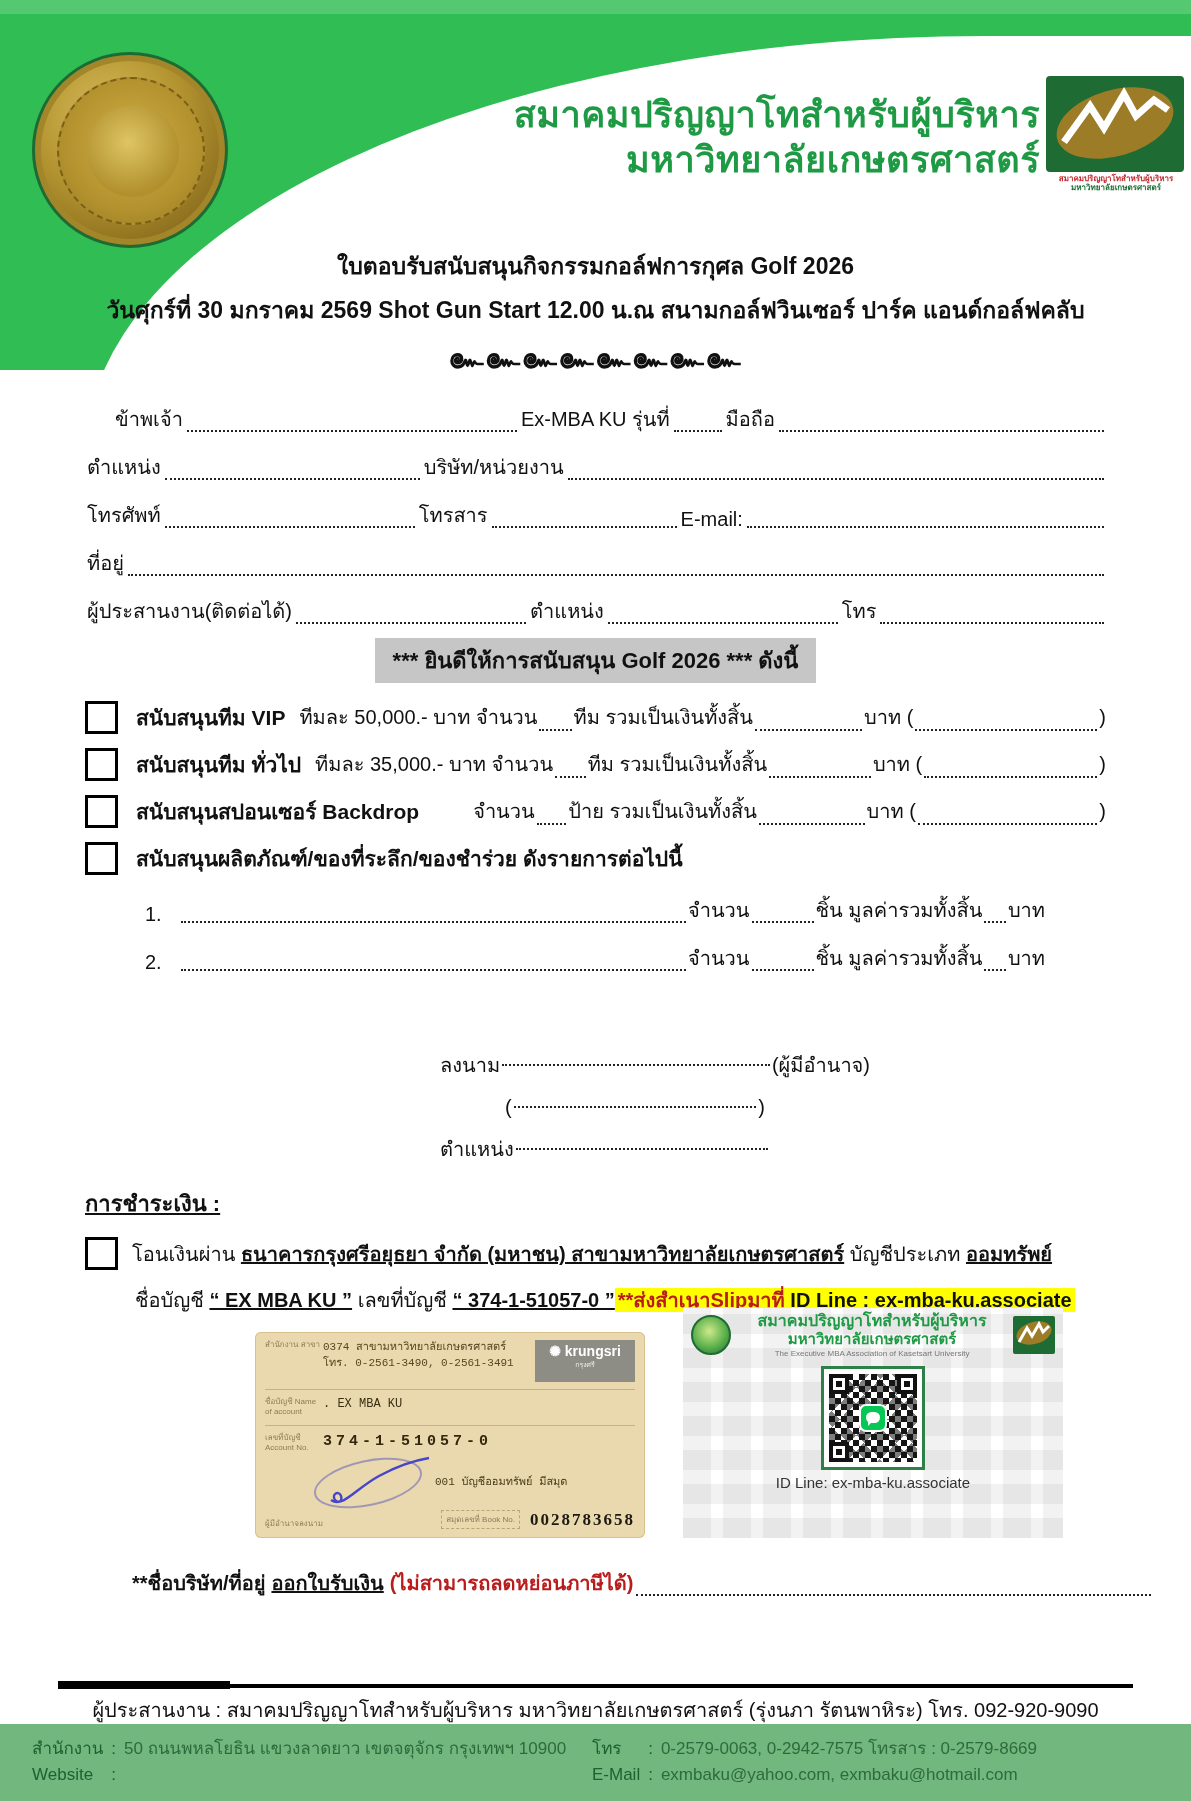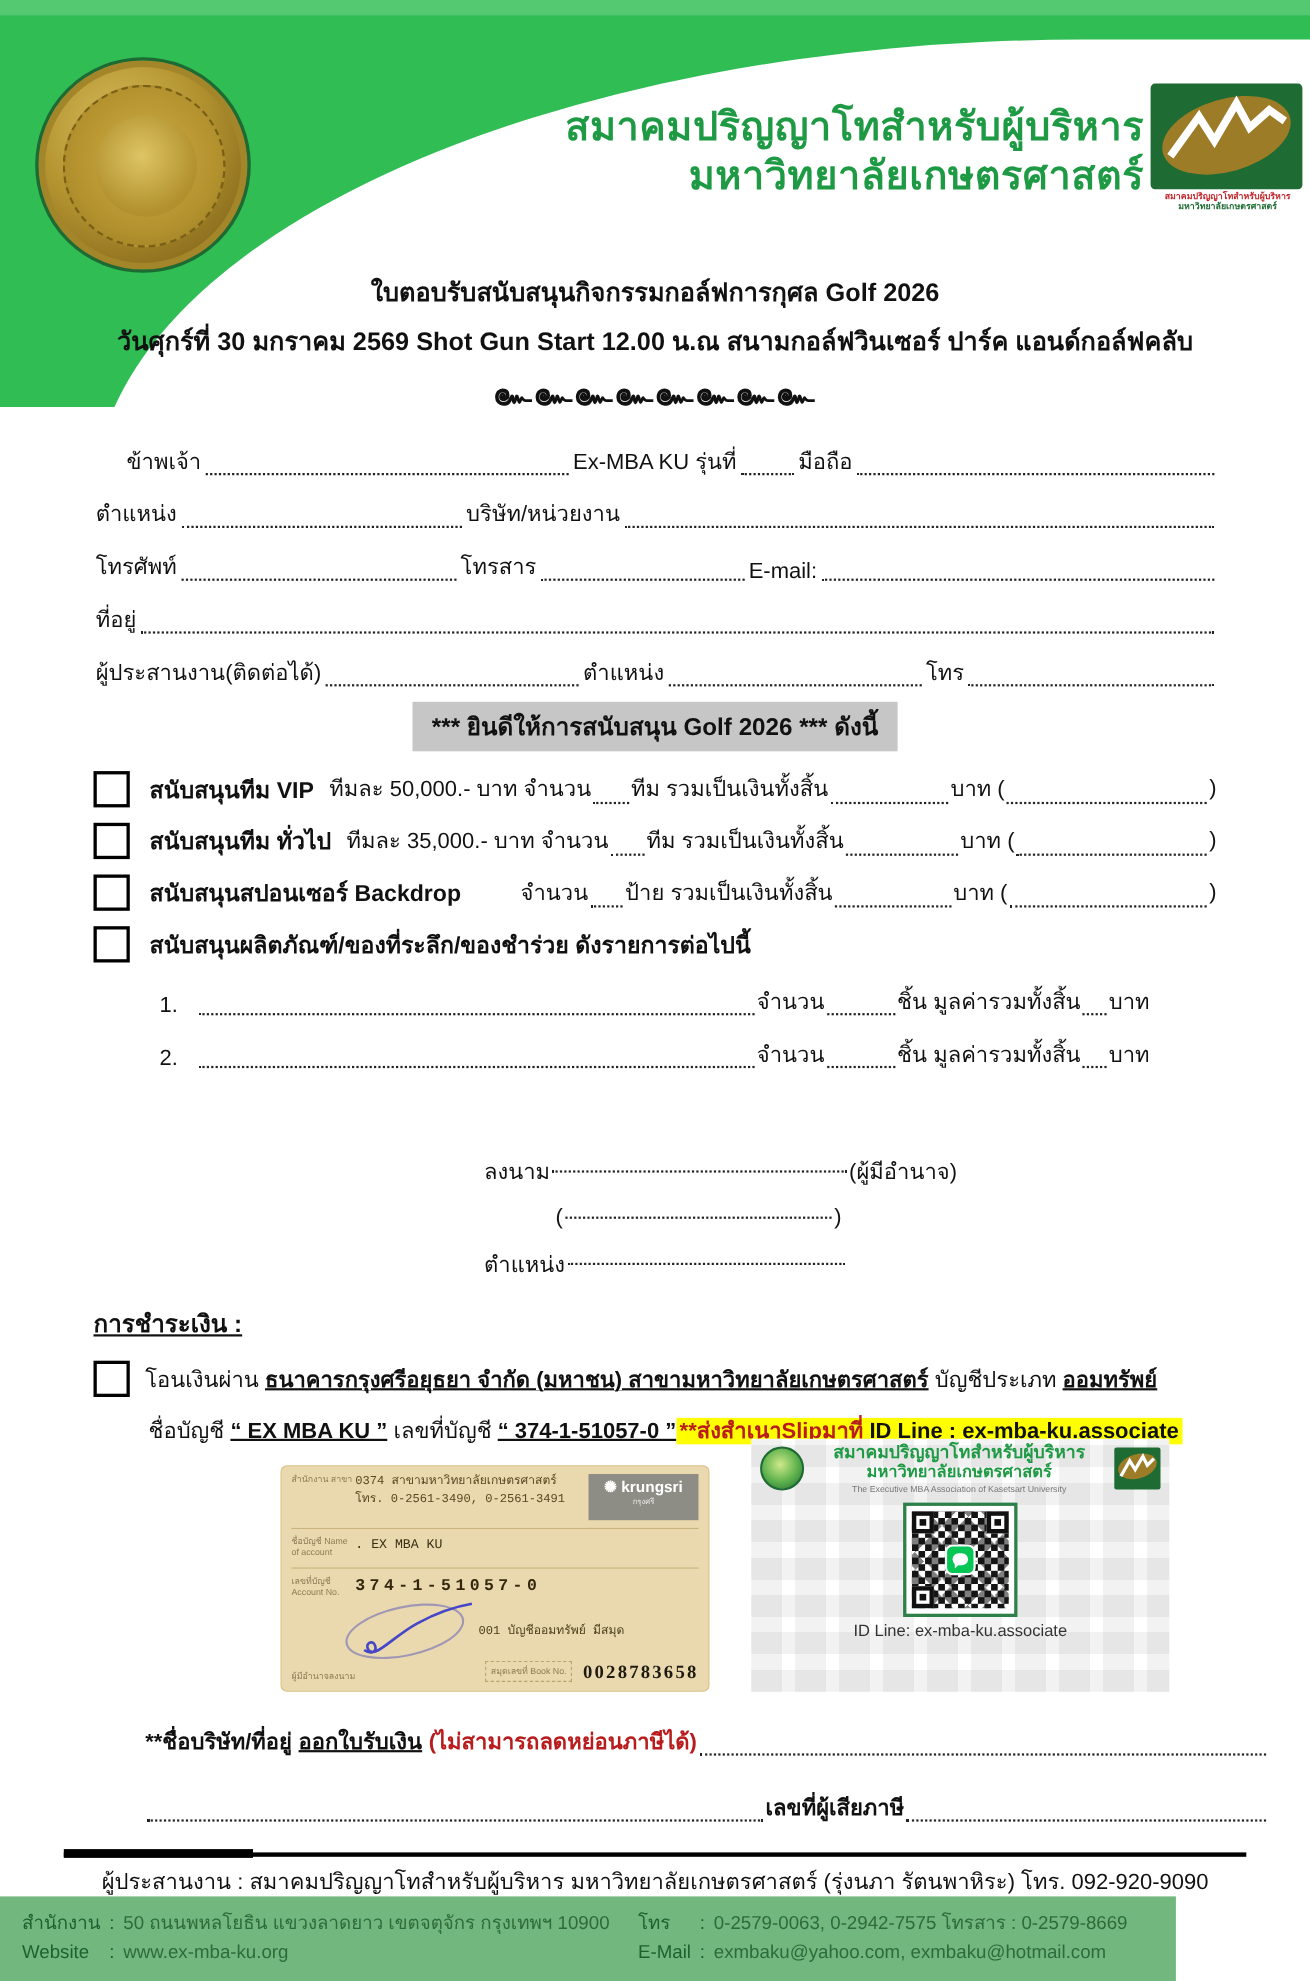--- a/index.html
+++ b/index.html
@@ -125,21 +125,21 @@
   .receipt { position:absolute; left:85px; top:1572px; width:1021px; font-size:20px;margin-left:47px; }
   .rrow { display:flex; align-items:flex-end; height:27px; white-space:nowrap; }
   .rrow b.undr { text-decoration:underline; margin:0 6px; }
   .rrow .rednote { color:#b91c1c; font-weight:bold; }
   .rrow2 { margin-top:33px; }
 
   
   .rule { position:absolute; left:58px; top:1684px; width:1075px; height:4px; background:#000; }
   .rule-thick { position:absolute; left:58px; top:1681px; width:172px; height:8px; background:#000; }
   .coord { position:absolute; left:0; top:1694px; width:1191px; text-align:center; font-size:20px; }
-  .band { position:absolute; left:0; top:1724px; width:1069px; height:77px; background:#72b77e; color:#2e6b3c; }
+  .band { position:absolute; left:0; top:1724px; width:1191px; height:77px; background:#72b77e; color:#2e6b3c;padding-left:12px; }
   .band-in { display:flex; padding:12px 20px 0 20px; font-size:17px; line-height:1.55; }
   .bcol { display:flex; }
   .bcol .labels { color:#1d6130; }
   .bcol .labels div, .bcol .colons div, .bcol .vals div { white-space:nowrap; }
   .bcol .colons { padding:0 8px; color:#1d6130; }
   .bcol-l { width:560px; }
 </style>
 </head>
 <body>
 
@@ -379,44 +379,38 @@
     <div class="qr-cap">ID Line: ex-mba-ku.associate</div>
   </div>
 
   <div class="receipt">
     <div class="rrow">
       <b>**ชื่อบริษัท/ที่อยู่</b>
       <b class="undr">ออกใบรับเงิน</b>
       <span class="rednote">(ไม่สามารถลดหย่อนภาษีได้)</span>
       <span class="dots grow"></span>
     </div>
-    <div class="rrow rrow2">
-      <span class="dots" style="width:560px"></span>
-      <b>เลขที่ผู้เสียภาษี</b>
-      <span class="dots grow"></span>
-    </div>
   </div>
 
   <div class="rule"></div>
   <div class="rule-thick"></div>
   <div class="coord">ผู้ประสานงาน :  สมาคมปริญญาโทสำหรับผู้บริหาร มหาวิทยาลัยเกษตรศาสตร์ (รุ่งนภา รัตนพาหิระ)  โทร. 092-920-9090</div>
   <div class="band">
     <div class="band-in">
       <div class="bcol bcol-l">
         <span class="labels">
           <div>สำนักงาน</div>
           <div>Website</div>
         </span>
         <span class="colons">
           <div>:</div>
           <div>:</div>
         </span>
         <span class="vals">
           <div>50 ถนนพหลโยธิน แขวงลาดยาว เขตจตุจักร กรุงเทพฯ 10900</div>
-          <div>www.ex-mba-ku.org</div>
         </span>
       </div>
       <div class="bcol">
         <span class="labels">
           <div>โทร</div>
           <div>E-Mail</div>
         </span>
         <span class="colons">
           <div>:</div>
           <div>:</div>

